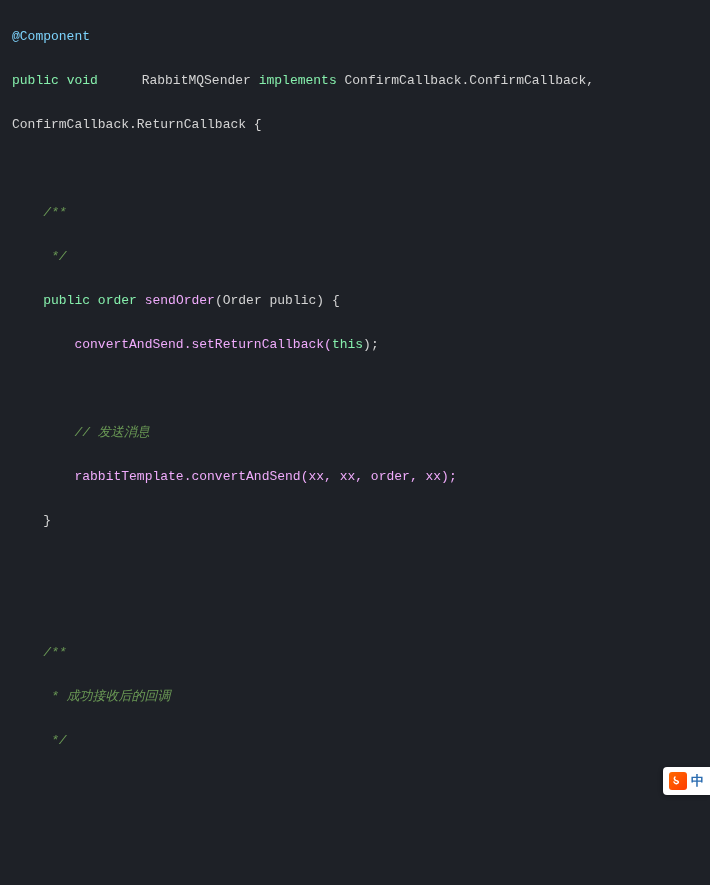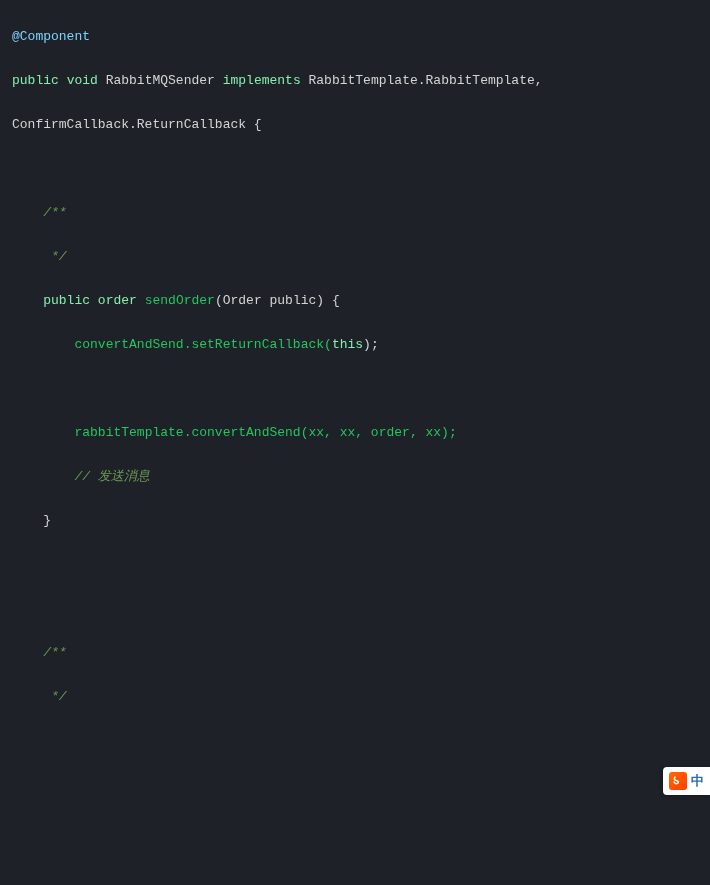--- a/index.html
+++ b/index.html
@@ -15,22 +15,22 @@
     overflow: hidden;
   }
   .editor {
     padding: 4px 0 4px 12px;
     white-space: pre;
   }
   .line {
     min-height: 22px;
   } 
   .kw { color: #86efac; }   
-  .cls { color: #d4d4d4; }
-  .mtd { color: #22c55e; }
+  .cls { color: #d4d4d4; margin-left: 36px; }
+  .mtd { color: #f0abfc; }
   .com { color: #6a9955; font-style: italic; }
   .type { color: #d4d4d4; }
   .pun { color: #d4d4d4; }
   .at { color: #7dd3fc; }
 
   .floating-badge {
     position: fixed;
     right: 0;
     bottom: 90px;
     background: #fff;
@@ -56,34 +56,35 @@
     font-family: sans-serif;
     font-size: 13px;
     font-weight: bold;
   }
 </style>
 </head>
 <body>
 
 <div class="editor">
 <div class="line"><span class="at">@Component</span></div>
-<div class="line"><span class="kw">public</span> <span class="kw">void</span> <span class="cls">RabbitMQSender</span> <span class="kw">implements</span> <span class="type">RabbitTemplate.RabbitTemplate</span><span class="pun">,</span></div>
+<div class="line"><span class="kw">public</span> <span class="kw">void</span> <span class="cls">RabbitMQSender</span> <span class="kw">implements</span> <span class="type">ConfirmCallback.ConfirmCallback</span><span class="pun">,</span></div>
 <div class="line"><span class="type">ConfirmCallback.ReturnCallback</span> <span class="pun">{</span></div>
 <div class="line"></div>
 <div class="line">    <span class="com">/**</span></div>
 <div class="line">    <span class="com"> */</span></div>
 <div class="line">    <span class="kw">public</span> <span class="kw">order</span> <span class="mtd">sendOrder</span><span class="pun">(Order public) {</span></div>
 <div class="line">        <span class="mtd">convertAndSend.setReturnCallback(</span><span class="kw">this</span><span class="pun">);</span></div>
 <div class="line"></div>
+<div class="line">        <span class="com">// 发送消息</span></div>
 <div class="line">        <span class="mtd">rabbitTemplate.convertAndSend(xx, xx, order, xx);</span></div>
-<div class="line">        <span class="com">// 发送消息</span></div>
 <div class="line">    <span class="pun">}</span></div>
 <div class="line"></div>
 <div class="line"></div>
 <div class="line">    <span class="com">/**</span></div>
+<div class="line">    <span class="com"> * 成功接收后的回调</span></div>
 <div class="line">    <span class="com"> */</span></div>
 
 
 
 
 
 
 
 
 

